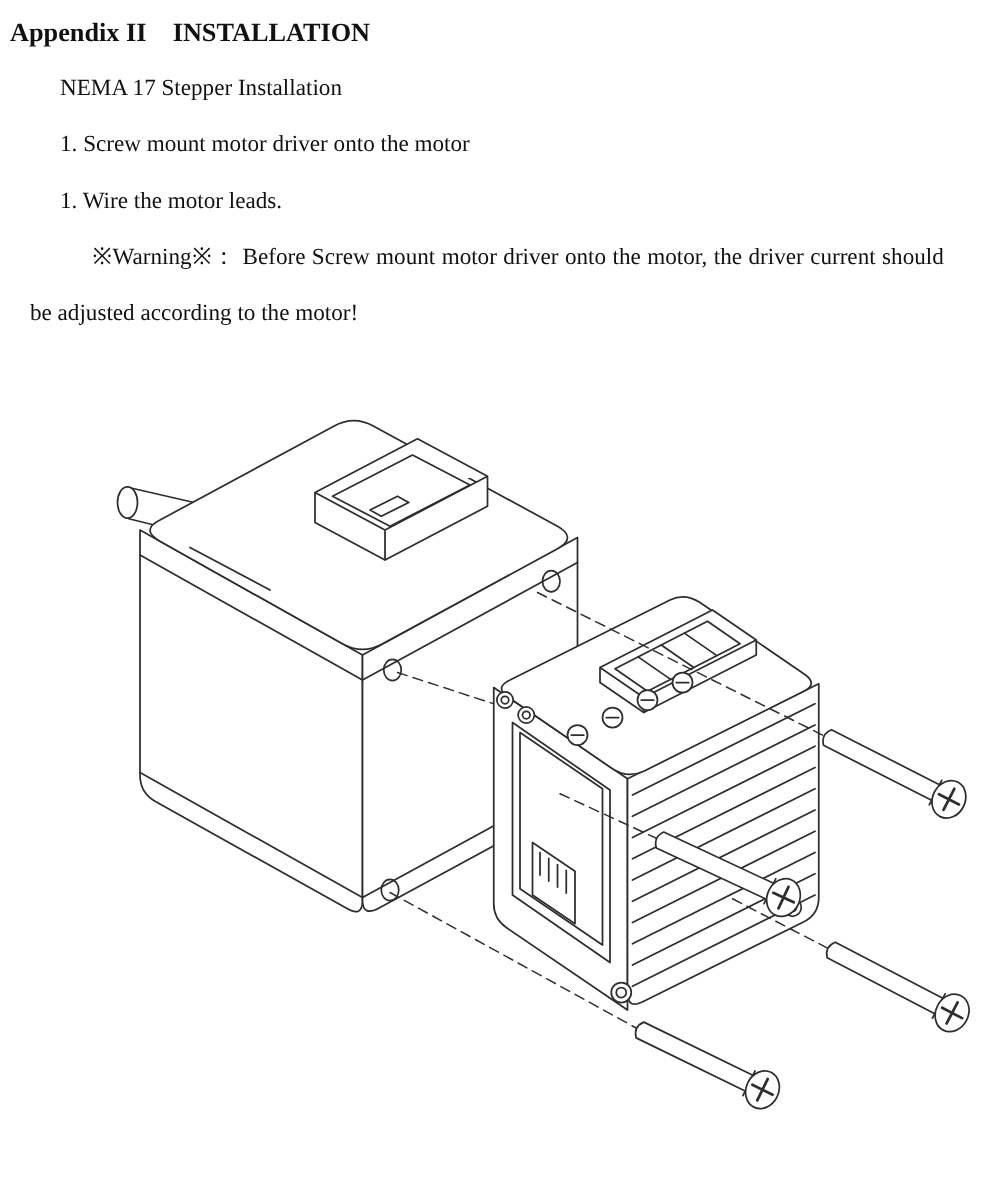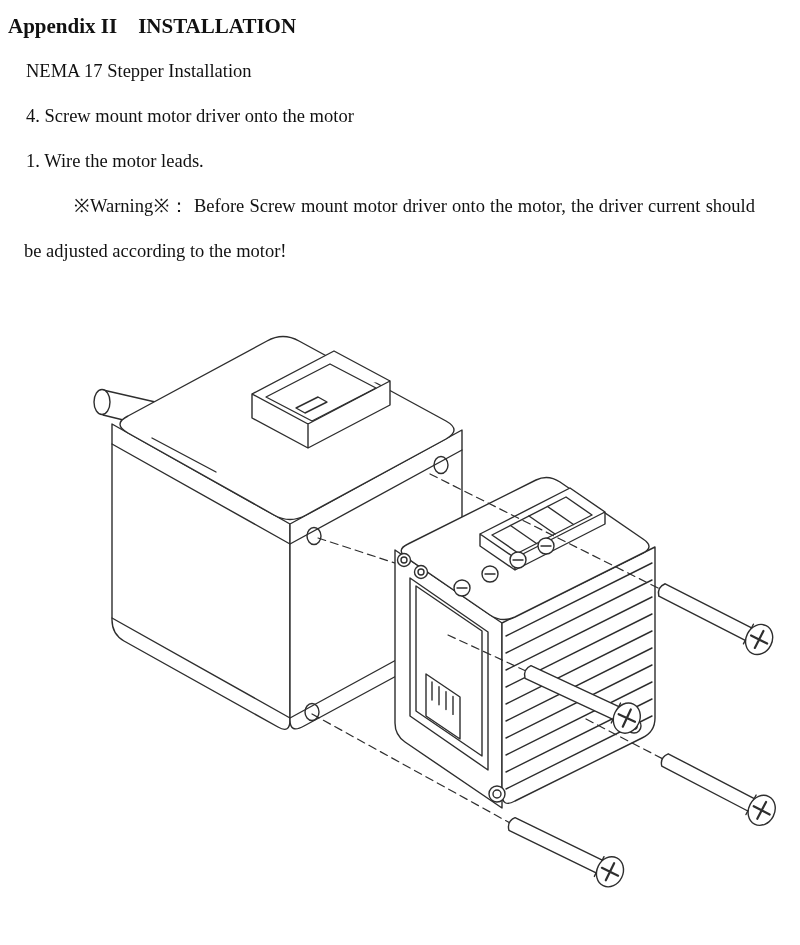--- a/index.html
+++ b/index.html
@@ -1,33 +1,33 @@
 <!DOCTYPE html>
 <html><head>
 <meta charset="utf-8">
 <style>
   html,body{margin:0;padding:0;background:#ffffff;}
   body{width:800px;height:945px;overflow:hidden;font-family:"Liberation Serif",serif;color:#111;}
   .page{width:800px;height:945px;background:#fff;}
   .text{padding:10px 45px 0 8px;}
   .title{font-size:21px;font-weight:bold;margin:4px 0 10px 0;white-space:pre-wrap;}
   .body{font-size:18.5px;margin:0;line-height:45px;}
-  .indent{margin-left:18px;}
+  .indent{margin-left:40px;}
   .warning{margin-left:16px;text-indent:50px;text-align:justify;}
   figure{margin:28px 0 0 0;padding:0;}
   svg{display:block;}
 </style>
 </head>
 <body>
 
 <main class="page">
   <div class="text">
     <h1 class="title">Appendix II    INSTALLATION</h1>
     <p class="body indent">NEMA 17 Stepper Installation</p>
-    <p class="body indent">4. Screw mount motor driver onto the motor</p>
+    <p class="body indent">1. Screw mount motor driver onto the motor</p>
     <p class="body indent">1. Wire the motor leads.</p>
     <p class="body warning">※Warning※： Before Screw mount motor driver onto the motor, the driver current should be adjusted according to the motor!</p>
   </div>
 
   <figure>
     <svg width="800" height="615" viewBox="0 0 800 615">
       <g fill="none" stroke-width="1.4" stroke-linejoin="round" stroke-linecap="round" stroke="#2e2e2e">
 
         <defs>
           <g id="screw">

